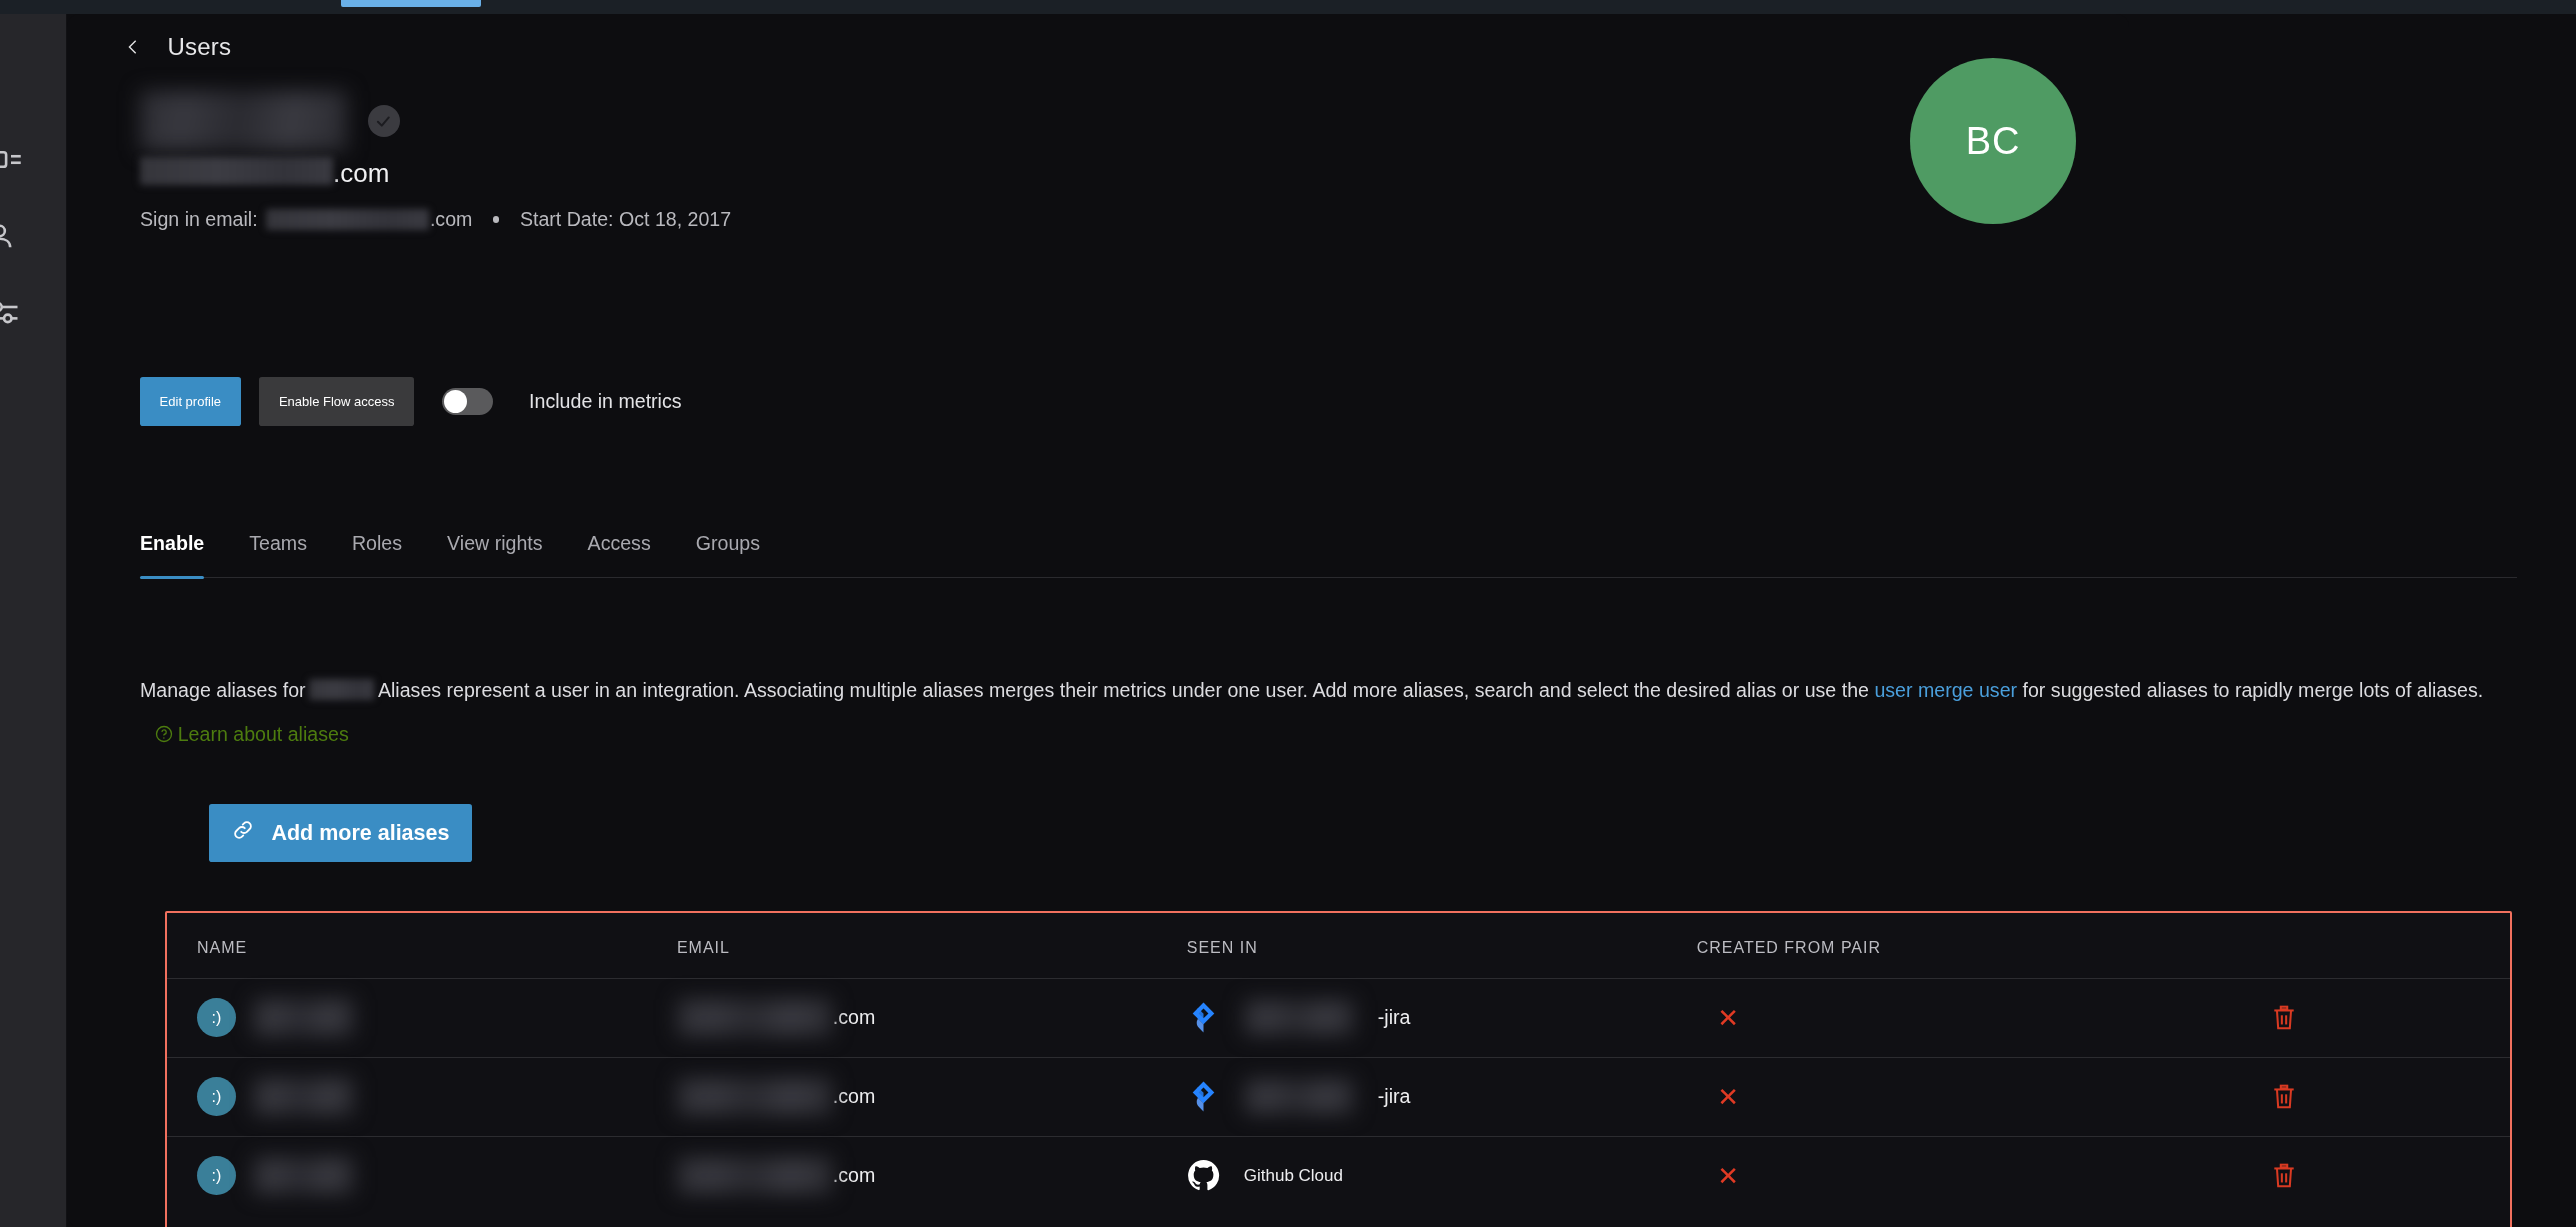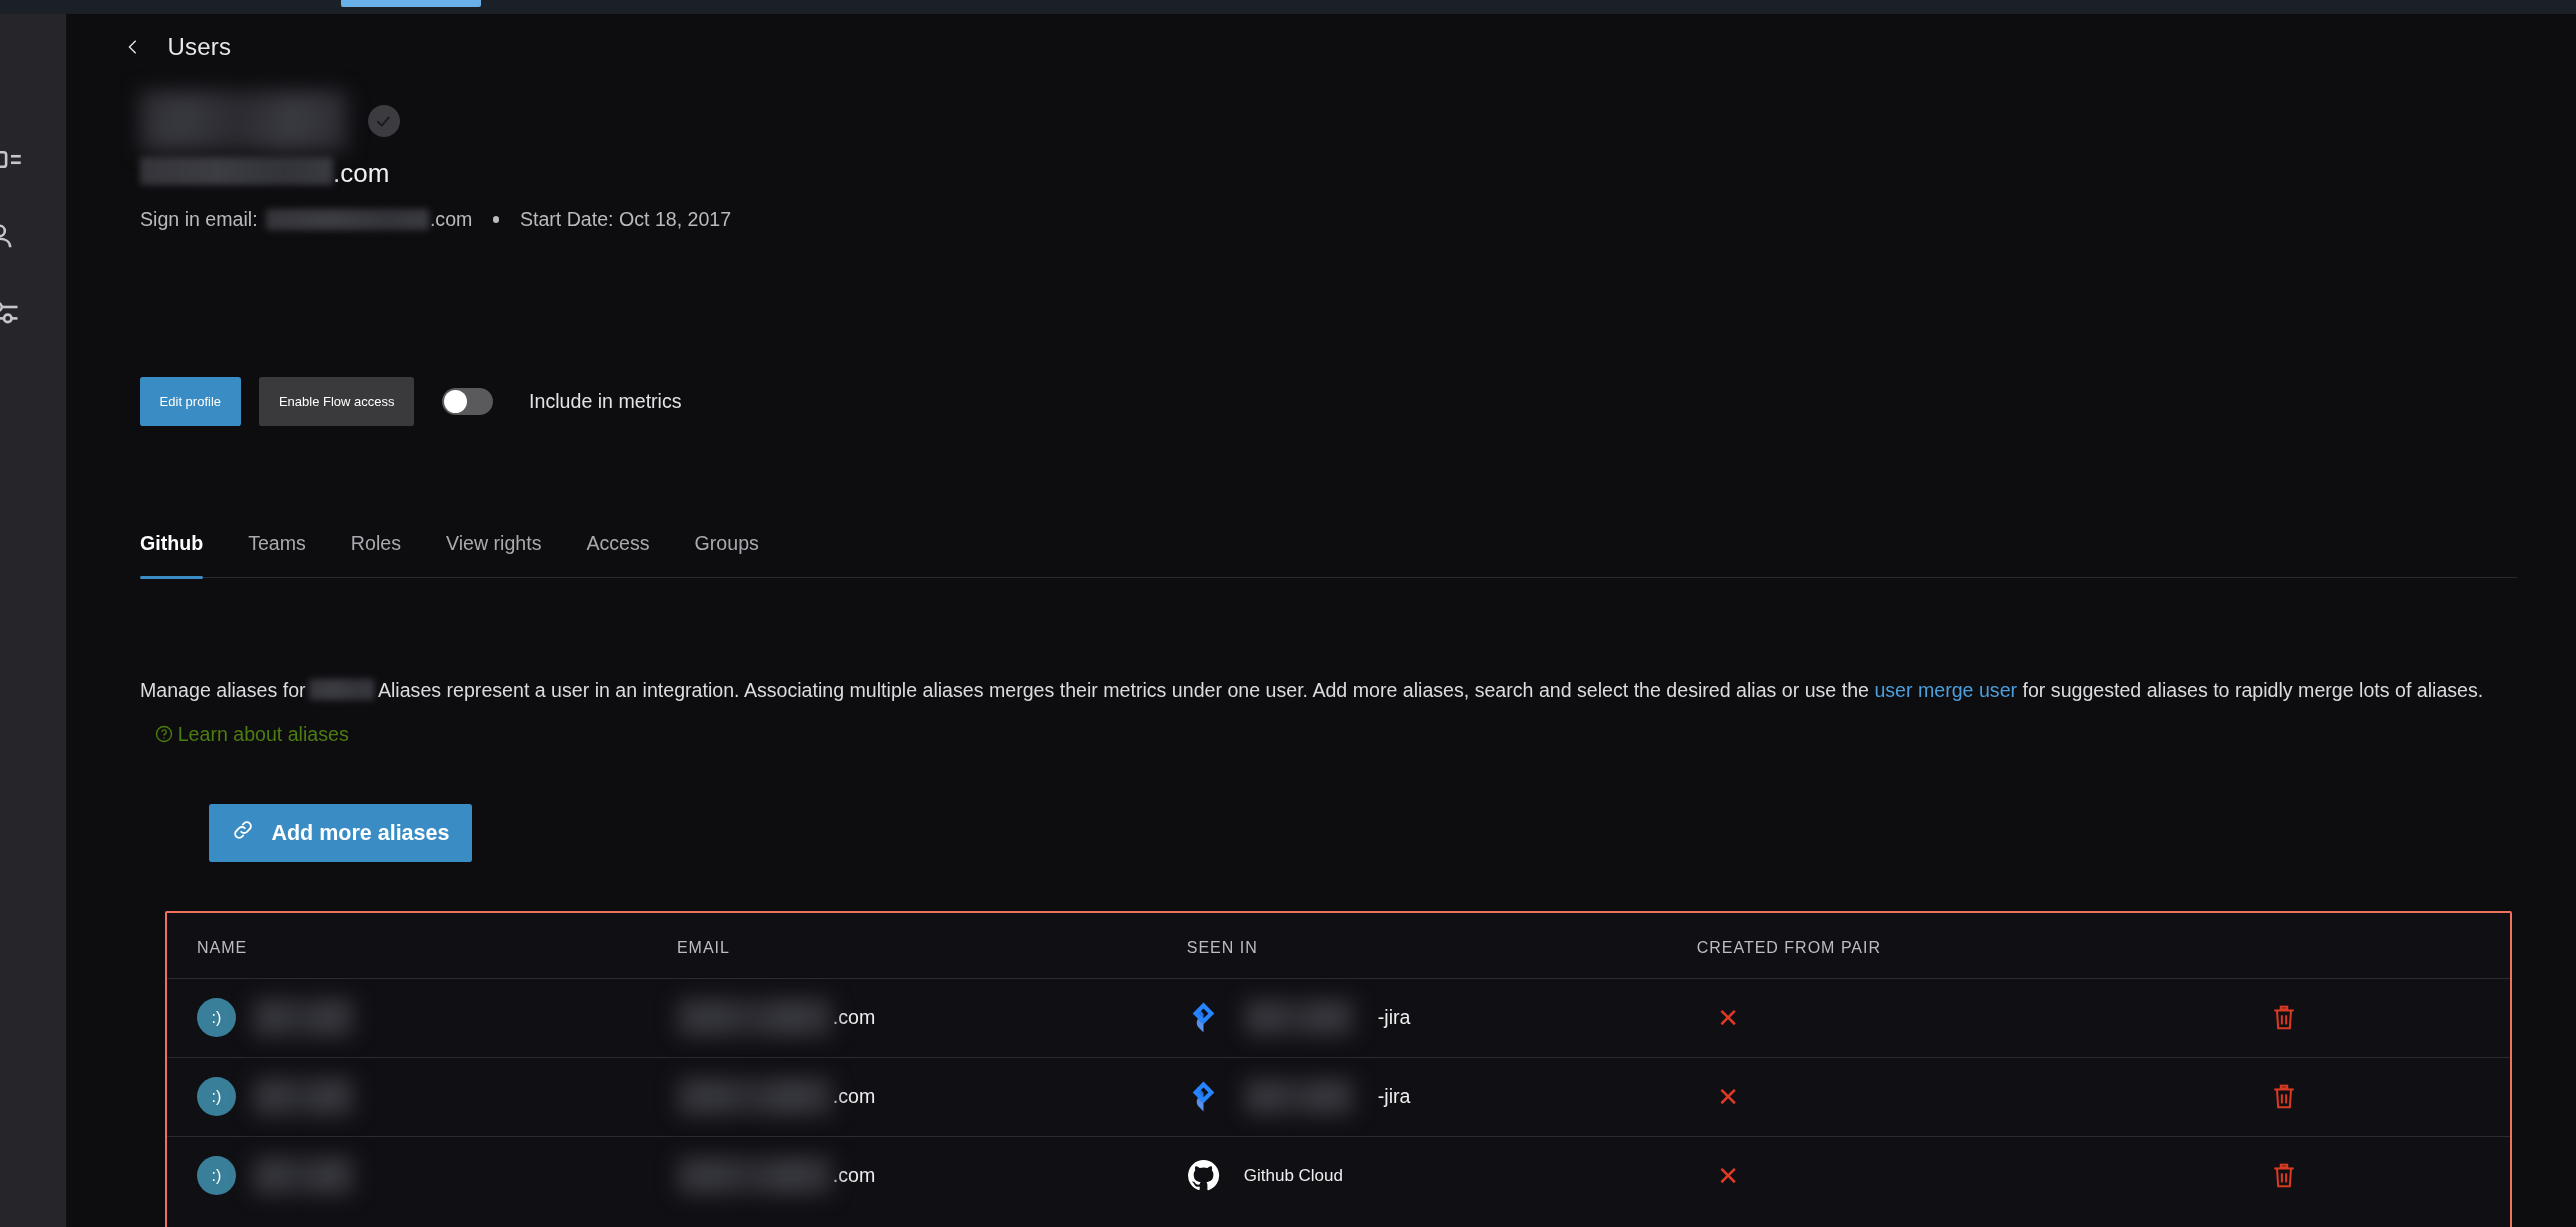--- a/index.html
+++ b/index.html
@@ -281,34 +281,37 @@
       </div>
       <div class="meta-row">
         <span class="meta-label">Sign in email:</span>
         <span class="blur flat meta-blur"></span>
         <span class="meta-tld">.com</span>
         <span class="meta-dot"></span>
         <span>Start Date: Oct 18, 2017</span>
       </div>
     </div>
 
+    <div class="avatar-lg">
+      <span>BC</span>
+    </div>
 
     <div class="actions">
       <button class="btn btn-primary">Edit profile</button>
       <button class="btn btn-secondary">Enable Flow access</button>
       <div class="toggle-wrap">
         <div class="toggle">
           <div class="toggle-knob"></div>
         </div>
         <span class="toggle-label">Include in metrics</span>
       </div>
     </div>
 
     <div class="tabs">
-      <div class="tab active">Github</div>
+      <div class="tab active">Enable</div>
       <div class="tab">Teams</div>
       <div class="tab">Roles</div>
       <div class="tab">View rights</div>
       <div class="tab">Access</div>
       <div class="tab">Groups</div>
     </div>
 
     <div class="desc">
       <span>Manage aliases for</span><span class="blur flat inline-blur"></span><span>Aliases represent a user in an integration. Associating multiple aliases merges their metrics under one user. Add more aliases, search and select the desired alias or use the</span>
       <a>user merge user</a>

